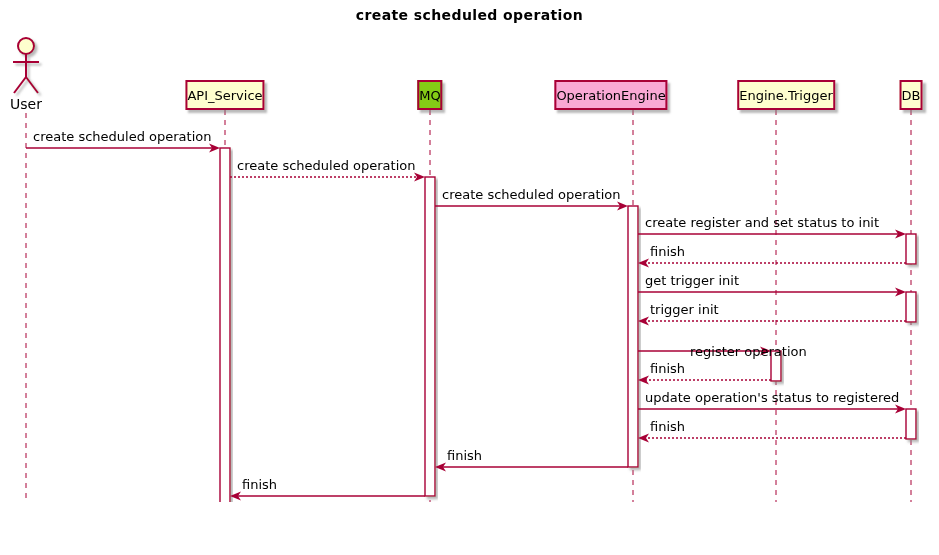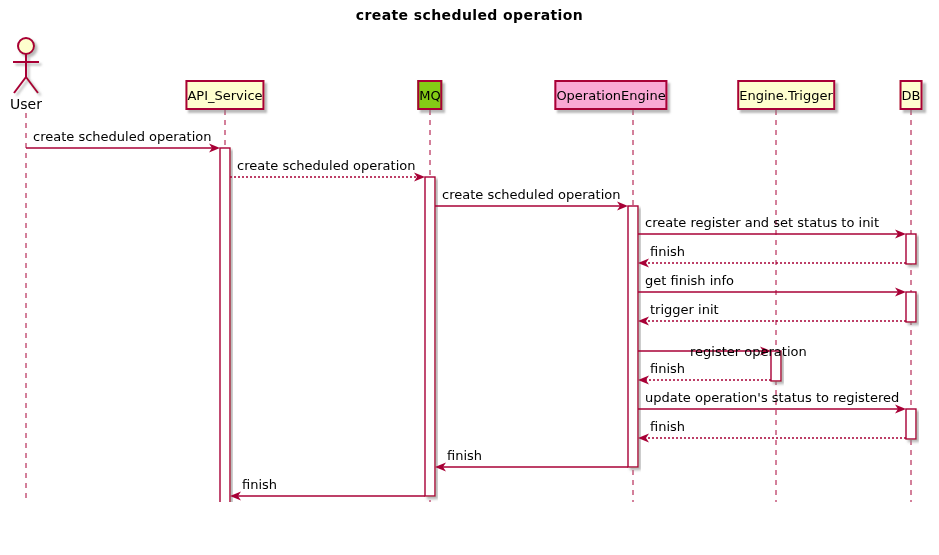--- a/index.html
+++ b/index.html
@@ -134,21 +134,21 @@
         <span>Engine.Trigger</span>
       </div>
       <div class="pbox" style="left: 911px; background: rgb(254, 254, 206); border: 2px solid rgb(168, 0, 54);">
         <span>DB</span>
       </div>
       <div class="msg-label" style="left: 33px; top: 130px;">create scheduled operation</div>
       <div class="msg-label" style="left: 237px; top: 159px;">create scheduled operation</div>
       <div class="msg-label" style="left: 442px; top: 188px;">create scheduled operation</div>
       <div class="msg-label" style="left: 645px; top: 216px;">create register and set status to init</div>
       <div class="msg-label" style="left: 650px; top: 245px;">finish</div>
-      <div class="msg-label" style="left: 645px; top: 274px;">get finish info</div>
+      <div class="msg-label" style="left: 645px; top: 274px;">get trigger init</div>
       <div class="msg-label" style="left: 650px; top: 303px;">trigger init</div>
       <div class="msg-label" style="left: 645px; top: 345px; margin-left: 45px;">register operation</div>
       <div class="msg-label" style="left: 650px; top: 362px;">finish</div>
       <div class="msg-label" style="left: 645px; top: 391px;">update operation's status to registered</div>
       <div class="msg-label" style="left: 650px; top: 420px;">finish</div>
       <div class="msg-label" style="left: 447px; top: 449px;">finish</div>
       <div class="msg-label" style="left: 242px; top: 478px;">finish</div>
       <div class="msg-label" style="left: 38px; top: 507px;">finish</div>
     </div>
 </div>

